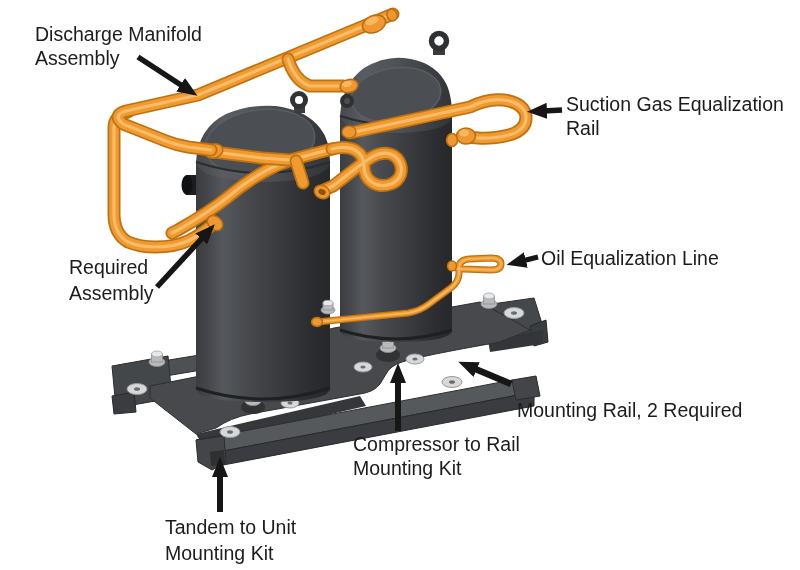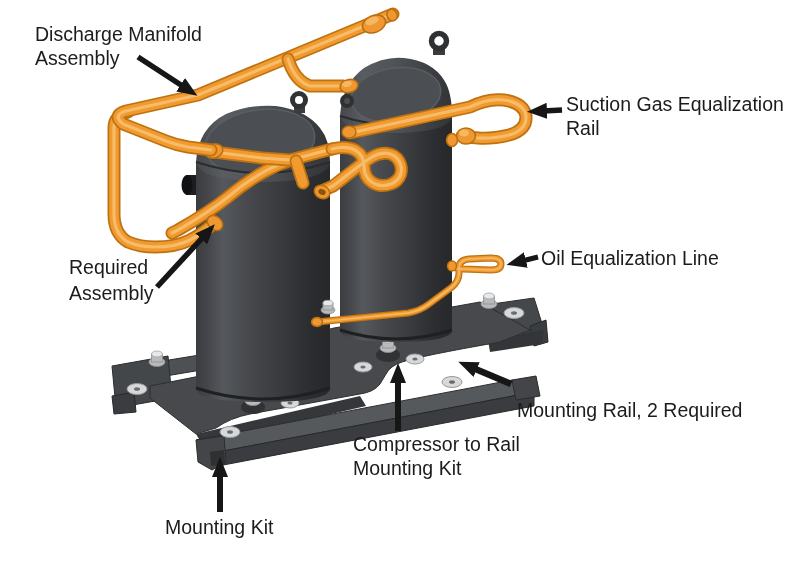--- a/index.html
+++ b/index.html
@@ -296,16 +296,17 @@
 <div class="lbl" id="lbl-mounting-rail">
   <div>Mounting Rail, 2 Required</div>
 </div>
 
 <div class="lbl" id="lbl-compressor-rail">
   <div>Compressor to Rail</div>
   <div>Mounting Kit</div>
 </div>
 
 <div class="lbl" id="lbl-tandem">
+  <div>Tandem to Unit</div>
   <div>Mounting Kit</div>
 </div>
 
 </div>
 
 </body></html>

